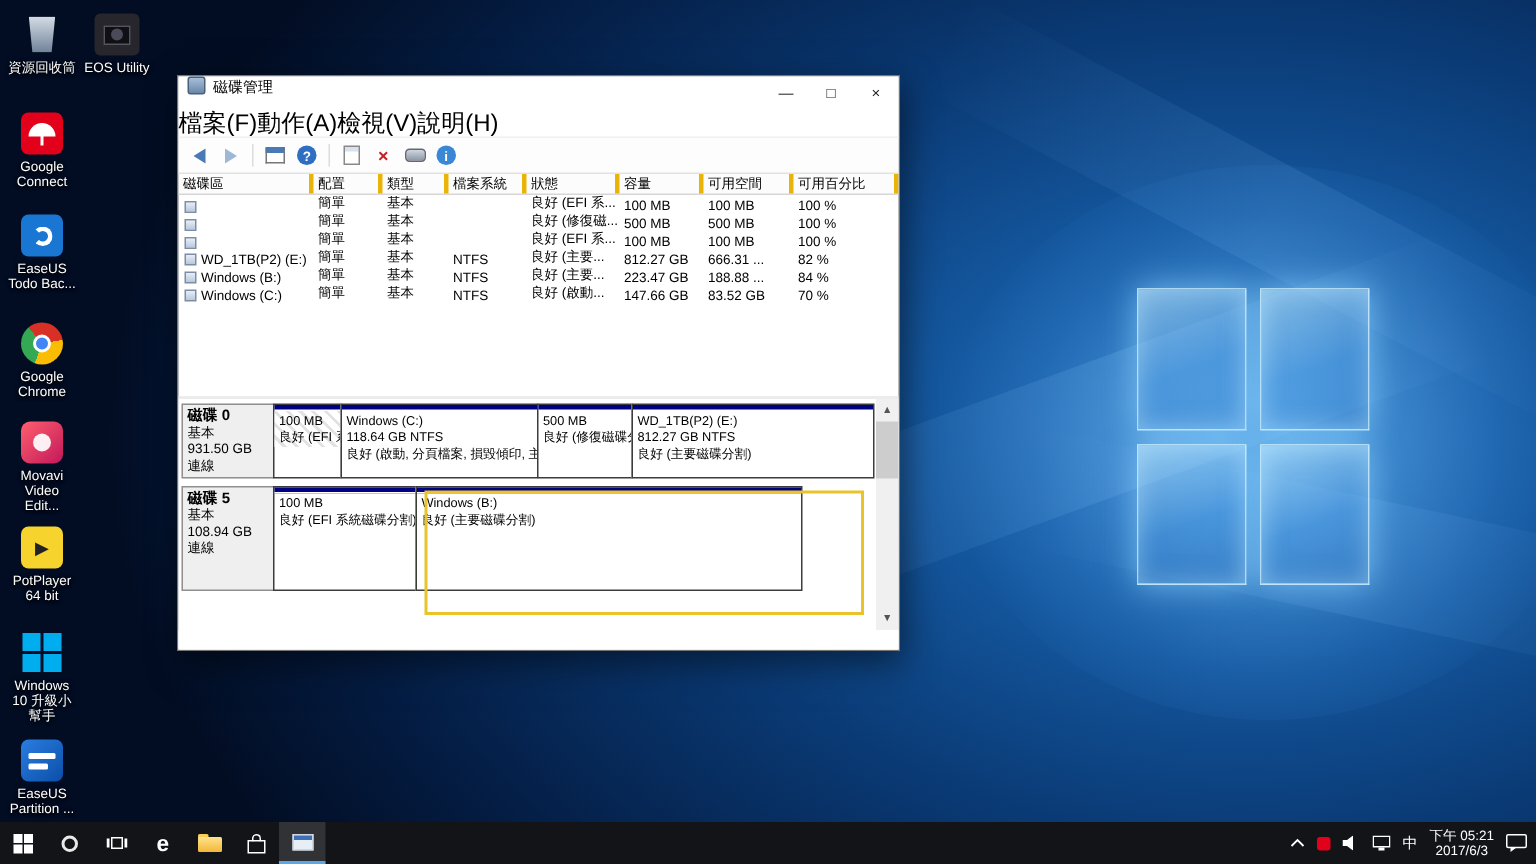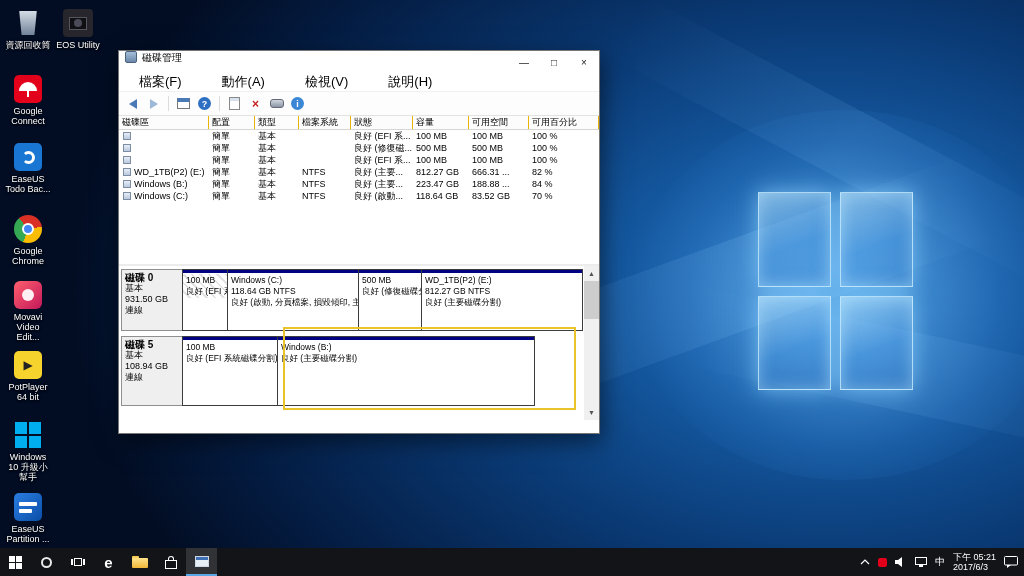--- a/index.html
+++ b/index.html
@@ -23,30 +23,30 @@
   .dicon .art{height:34px;display:flex;align-items:center;justify-content:center}
   .dicon .lbl{font-size:9px;line-height:10px;color:#fff;text-shadow:0 1px 2px rgba(0,0,0,.95),0 0 3px rgba(0,0,0,.8);word-wrap:break-word}
 
   
   .dm-window{position:absolute;left:118px;top:50px;width:482px;height:384px;background:#fff;
     border:1px solid #767676;box-shadow:3px 8px 22px rgba(0,0,0,.5);display:flex;flex-direction:column;position:absolute}
   .titlebar{height:22px;display:flex;background:#fff;flex:none}
   .titletext{font-size:10px;flex:1}
   .win-btn{width:30px;height:22px;display:flex;align-items:center;justify-content:center;font-size:10px;color:#222}
   .menubar{height:19px;display:flex;align-items:center;background:#fff;border-bottom:1px solid #f0f0f0;flex:none}
-  .menu-item{padding:0 20px;font-size:13px}
+  .menu-item{padding:0 0;font-size:16px}
   .toolbar{height:24px;display:flex;align-items:center;background:#fdfdfd;border-bottom:1px solid #e2e2e2;padding-left:5px;gap:4px;flex:none}
   .tbi{width:17px;height:17px;display:flex;align-items:center;justify-content:center}
   .tsep{width:1px;height:15px;background:#dcdcdc;margin:0 2px}
 
   
   .listpane{height:150px;overflow:hidden;border-bottom:2px solid #ececec;flex:none;font-size:9px}
   .lhead{display:flex;height:14px;border-bottom:1px solid #d6d6d6;background:#fcfcfc}
-  .hcell{padding:1px 3px;border-right:1px solid #eab308;display:flex;align-items:center;white-space:nowrap;overflow:hidden}
-  .lrow{display:flex;height:12px;align-items:center}
+  .hcell{padding:1px 3px;border-right:3px solid #eab308;display:flex;align-items:center;white-space:nowrap;overflow:hidden}
+  .lrow{display:flex;height:12px;align-items:flex-end}
   .cell{padding:0 3px;white-space:nowrap;overflow:hidden}
   .c0{width:90px}.c1{width:46px}.c2{width:44px}.c3{width:52px}.c4{width:62px}.c5{width:56px}.c6{width:60px}.c7{width:70px}
   .volcell{display:flex;align-items:center}
   .volicon{width:8px;height:8px;flex:none;margin:0 3px 0 1px;border:1px solid #7d8da3;background:linear-gradient(#e7eef7,#b9c8dd)}
 
   
   .graphwrap{flex:1;display:flex;flex-direction:column;position:relative;background:#fff}
   .graphbody{flex:1;display:flex;overflow:hidden}
   .gcontent{flex:1;padding:3px 0 0 2px}
   .diskrow{display:flex;margin-bottom:5px}
@@ -72,21 +72,21 @@
   .wgrid{display:grid;grid-template-columns:6px 6px;grid-template-rows:6px 6px;gap:1px}
   .wgrid i{background:#fff}
   .ring{width:11px;height:11px;border:2px solid #e9e9e9;border-radius:50%}
   .edge-e{color:#fff;font-size:15px;font-weight:bold;line-height:15px}
   .folder{position:relative;width:16px;height:12px;display:inline-block}
   .ftab{position:absolute;left:0;top:0;width:7px;height:3px;background:#f7cf56;border-radius:1px 1px 0 0}
   .fbody{position:absolute;left:0;top:2px;width:16px;height:10px;background:linear-gradient(#ffe28a,#f2b73a);border-radius:1px}
   .tray{margin-left:auto;display:flex;align-items:center;gap:8px;padding:0 6px;color:#fff}
   .trayicon{display:flex;align-items:center;justify-content:center}
   .imelabel{font-size:10px}
-  .clock{font-size:9px;line-height:10px;text-align:left}
+  .clock{font-size:9px;line-height:10px;text-align:center}
 </style>
 </head>
 <body>
 
 <div class="wallpaper">
   <div class="glow"></div>
   <div class="beam" style="left:420px;top:250px;width:580px;height:90px;transform:rotate(-20deg);background:linear-gradient(90deg,transparent,rgba(130,195,255,.10) 40%,rgba(150,210,255,.16) 60%,transparent)"></div>
   <div class="beam" style="left:600px;top:110px;width:500px;height:70px;transform:rotate(28deg);background:linear-gradient(90deg,transparent,rgba(130,195,255,.12),transparent)"></div>
   <div class="beam" style="left:680px;top:330px;width:440px;height:80px;transform:rotate(12deg);background:linear-gradient(90deg,transparent,rgba(130,195,255,.12),transparent)"></div>
   <div class="winlogo">
@@ -297,31 +297,31 @@
     </div>
     <div class="lrow">
       <div class="cell c0 volcell">
           <span class="volicon"></span>
           <span>Windows (C:)</span>
         </div>
       <div class="cell c1">簡單</div>
       <div class="cell c2">基本</div>
       <div class="cell c3">NTFS</div>
       <div class="cell c4">良好 (啟動...</div>
-      <div class="cell c5">118.64 GB</div>
+      <div class="cell c5">147.66 GB</div>
       <div class="cell c6">83.52 GB</div>
       <div class="cell c7">70 %</div>
     </div>
   </div>
 
   <div class="graphwrap">
     <div class="graphbody">
       <div class="gcontent">
 
-        <div class="diskrow" style="height:62px">
+        <div class="diskrow" style="height:50px">
           <div class="disklabel">
             <div class="dlname">磁碟 0</div>
             <div>基本</div>
             <div>931.50 GB</div>
             <div>連線</div>
           </div>
           <div class="parts">
             <div class="part hatch" style="width:46px">
               <div class="pstripe"></div>
               <div class="pbody">

